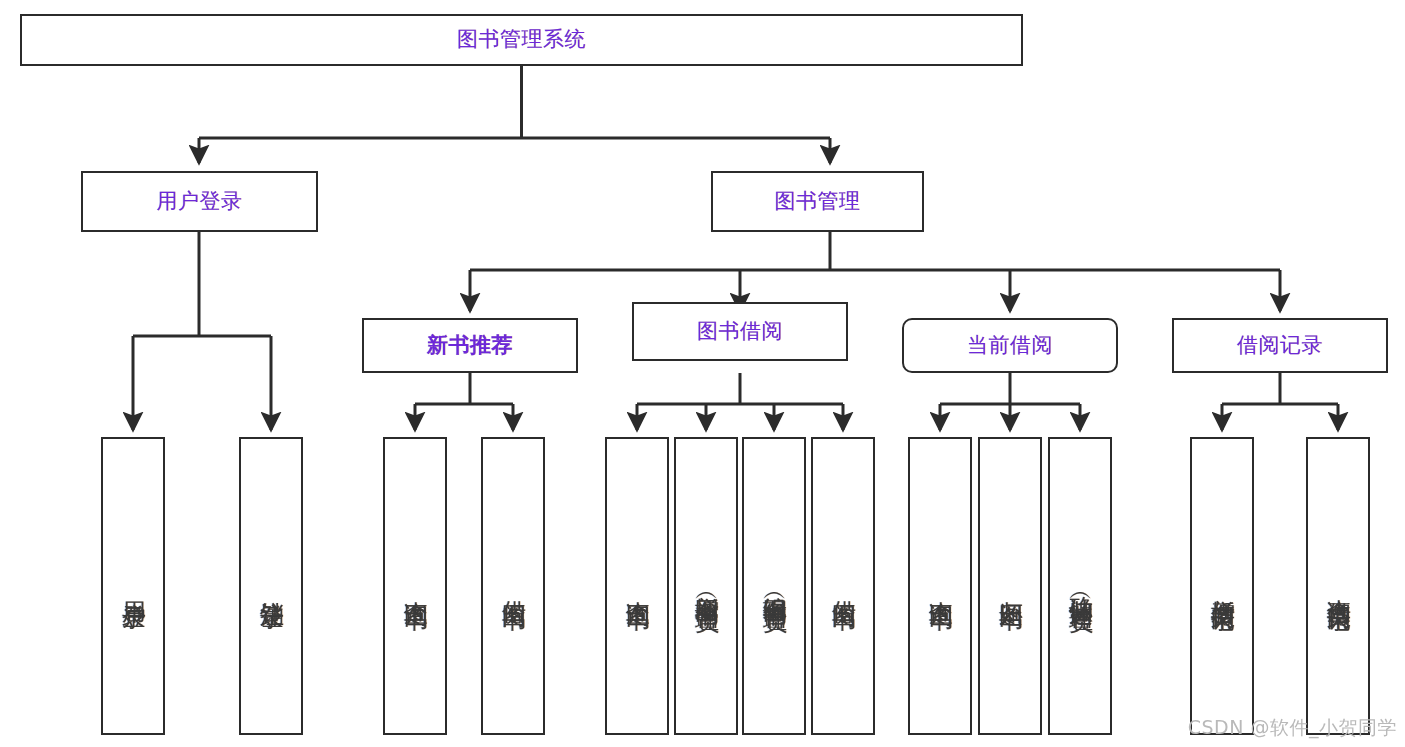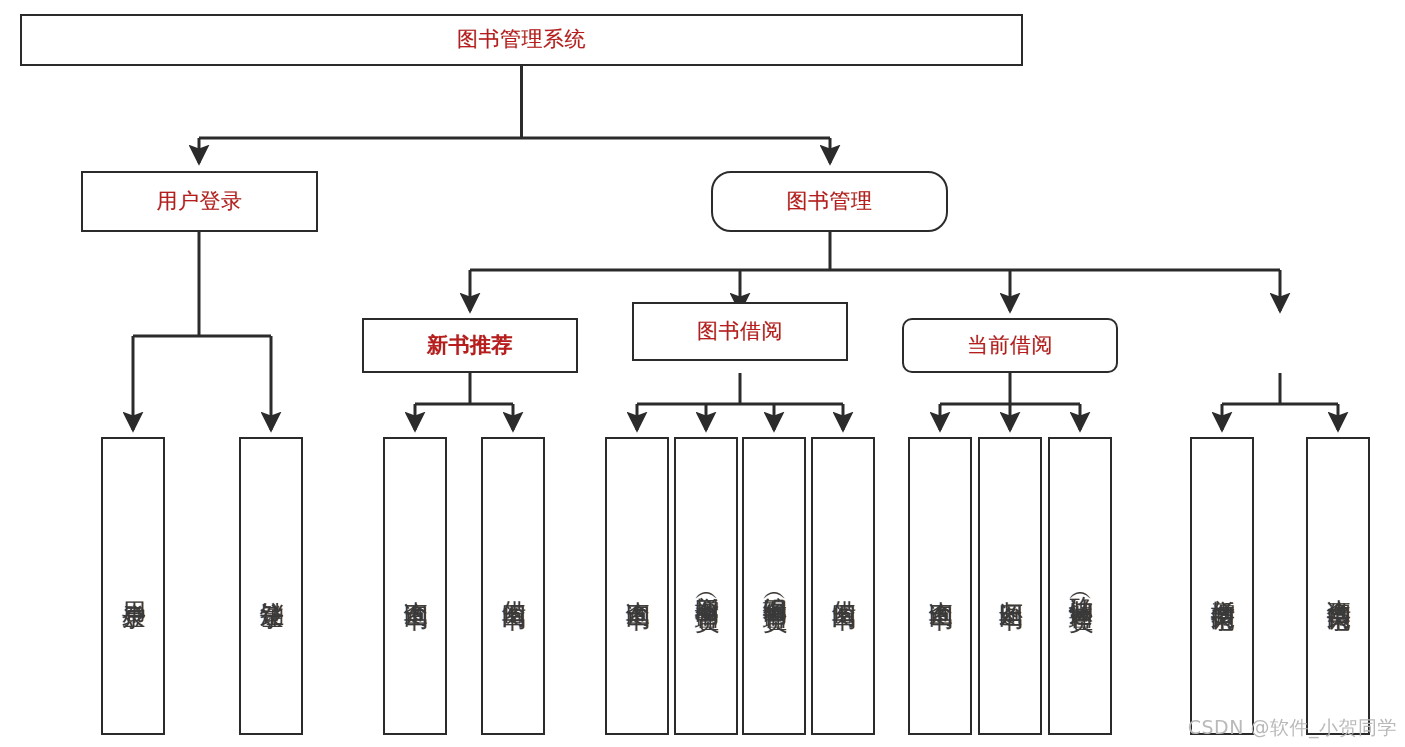--- a/index.html
+++ b/index.html
@@ -15,21 +15,21 @@
   .node{
     position:absolute;
     box-sizing:border-box;
     background:#ffffff;
     border:2.5px solid #2b2b2b;
     display:flex;
     align-items:center;
     justify-content:center;
   }
   .node .lbl{
-    color:#b91c1c;
+    color:#6d28d9;
     font-size:21px;
     line-height:1.1;
     letter-spacing:0.5px;
     white-space:nowrap;
     text-shadow:0.6px 0 0 rgba(200,120,40,0.35), -0.6px 0 0 rgba(90,140,210,0.30);
   }
   .leaf{
     position:absolute;
     box-sizing:border-box;
     background:#ffffff;
@@ -115,32 +115,35 @@
     </g>
   </svg>
 
   <div class="node" style="left:20px;top:14px;width:1003px;height:52px;">
     <span class="lbl">图书管理系统</span>
   </div>
 
   <div class="node" style="left:81px;top:171px;width:237px;height:61px;">
     <span class="lbl">用户登录</span>
   </div>
-  <div class="node" style="left:711px;top:171px;width:237px;height:61px;border-radius:20px;">
+  <div class="node" style="left:711px;top:171px;width:213px;height:61px;">
     <span class="lbl">图书管理</span>
   </div>
 
   <div class="node" style="left:362px;top:318px;width:216px;height:55px;font-weight:bold;">
     <span class="lbl">新书推荐</span>
   </div>
   <div class="node" style="left:632px;top:302px;width:216px;height:59px;">
     <span class="lbl">图书借阅</span>
   </div>
   <div class="node" style="left:902px;top:318px;width:216px;height:55px;border-radius:10px;">
     <span class="lbl">当前借阅</span>
+  </div>
+  <div class="node" style="left:1172px;top:318px;width:216px;height:55px;">
+    <span class="lbl">借阅记录</span>
   </div>
 
   <div class="leaf" style="left:101px;top:437px;width:64px;height:298px;">
     <span class="vlbl">用户登录</span>
   </div>
   <div class="leaf" style="left:239px;top:437px;width:64px;height:298px;">
     <span class="vlbl">注销登录</span>
   </div>
 
   <div class="leaf" style="left:383px;top:437px;width:64px;height:298px;">

